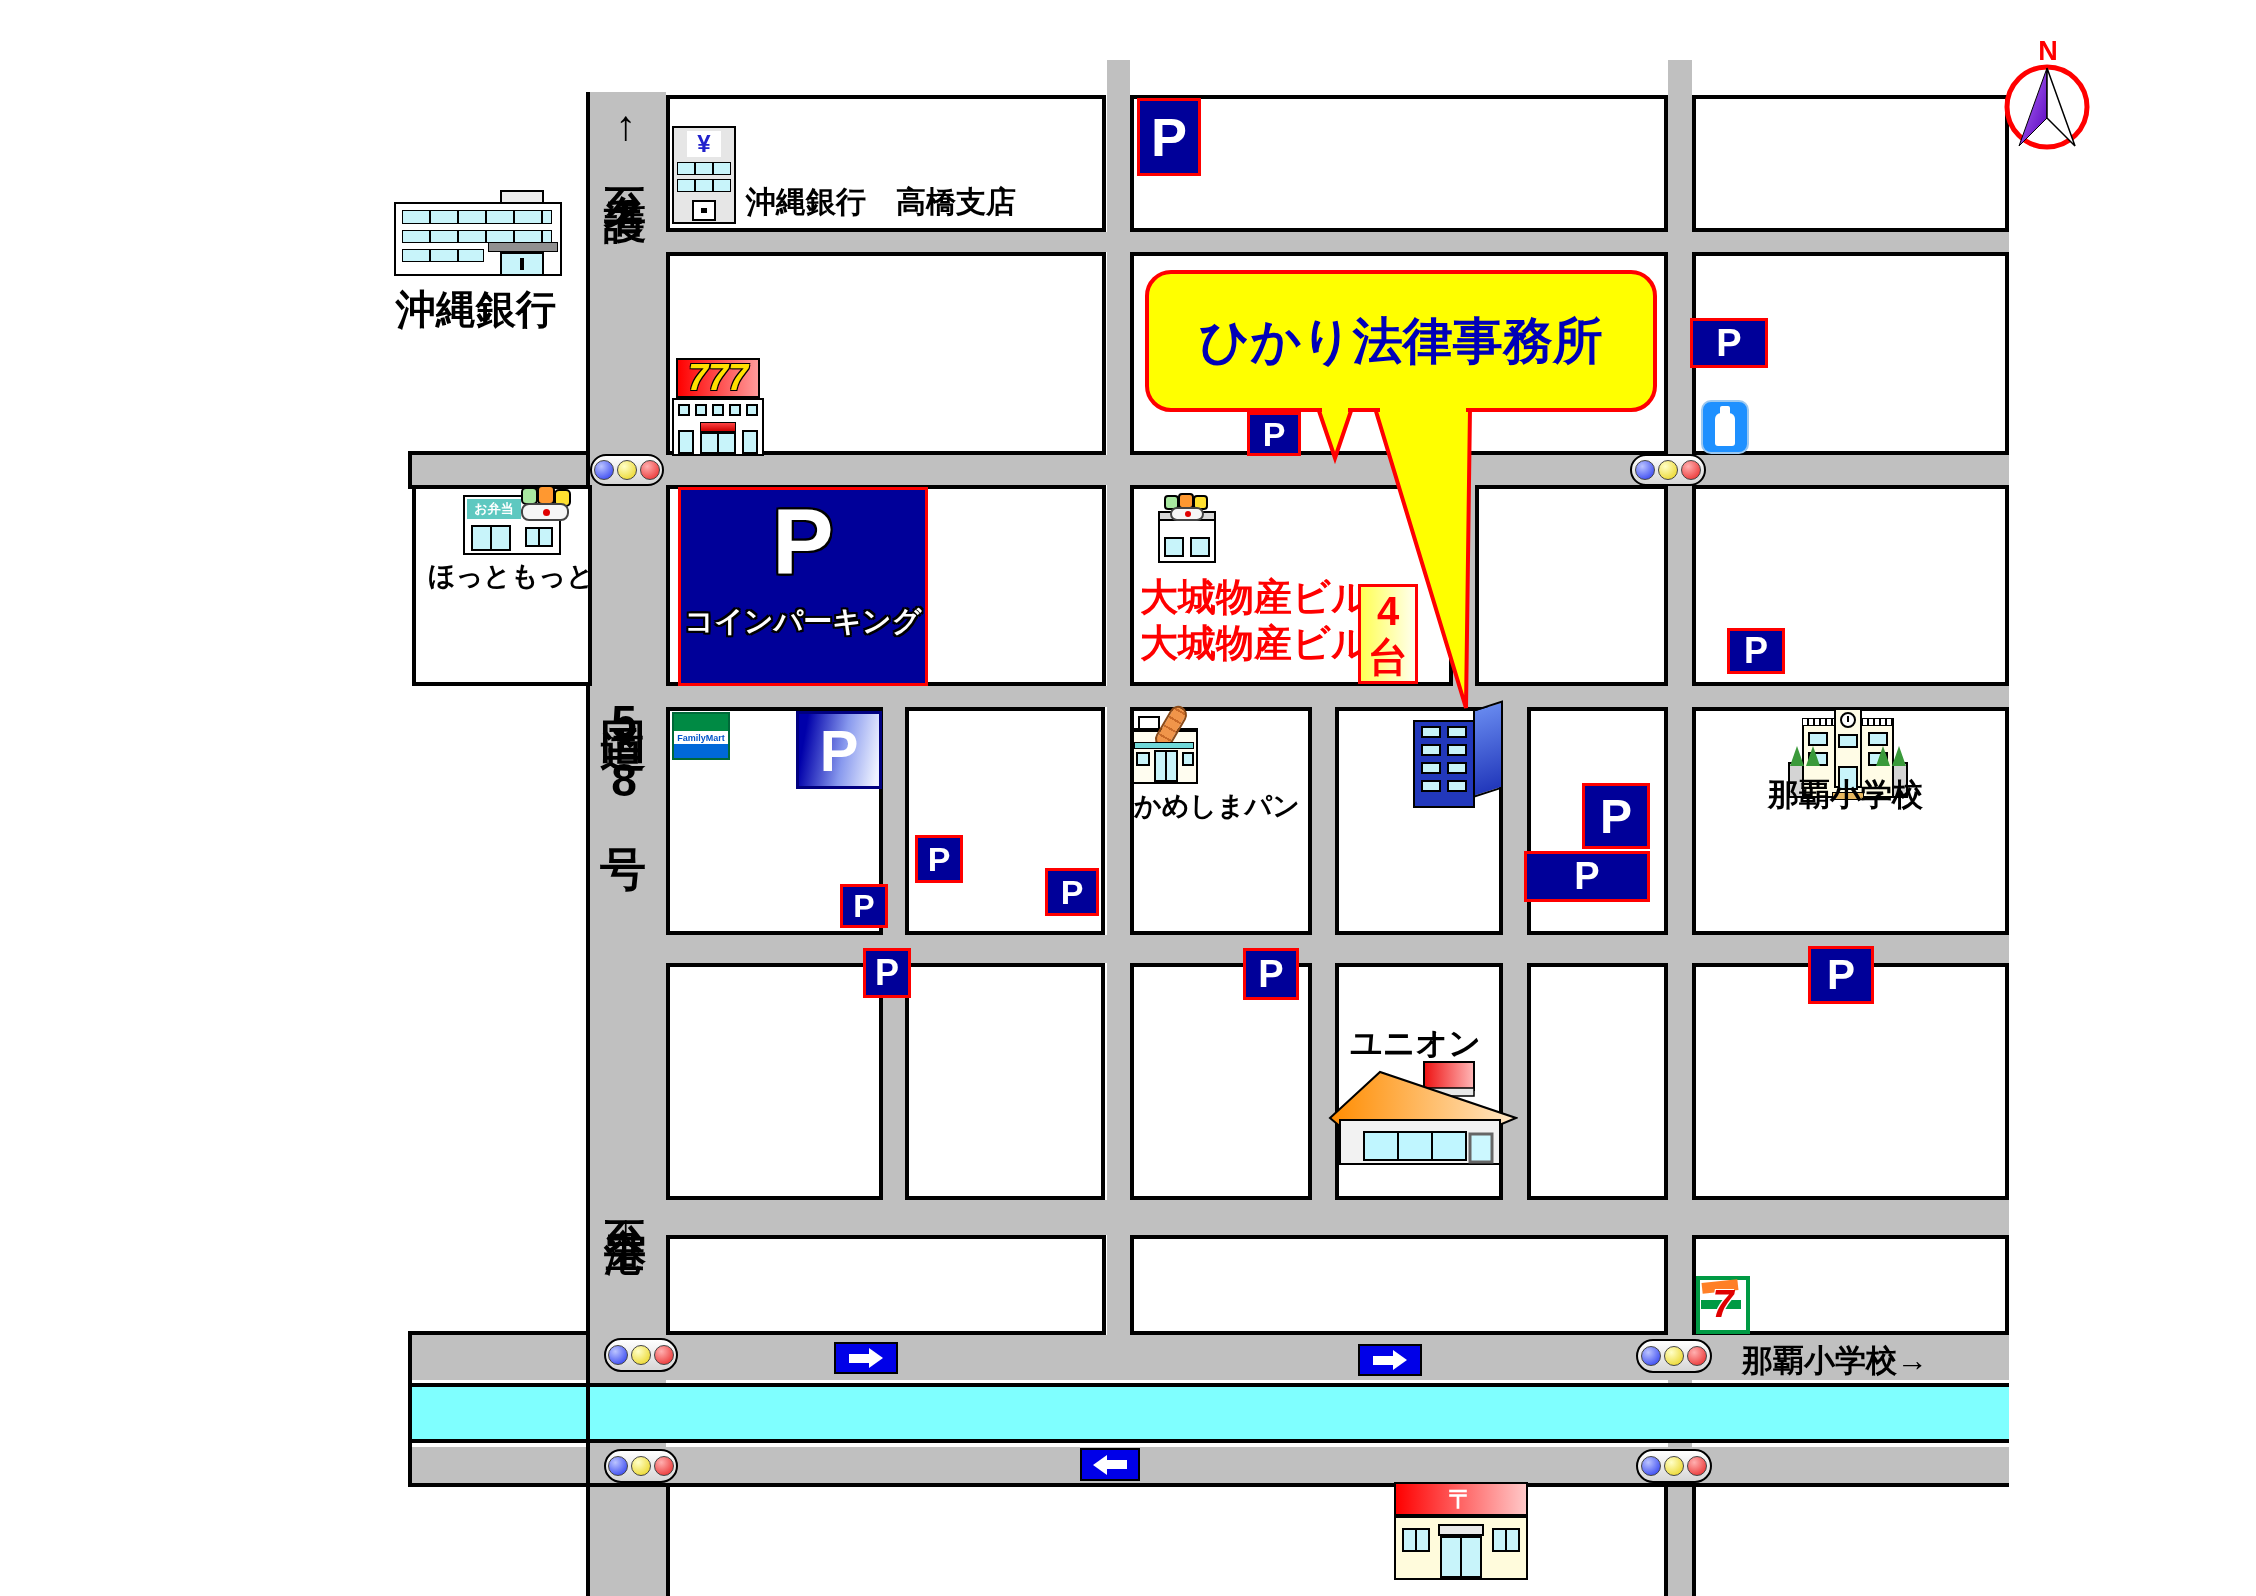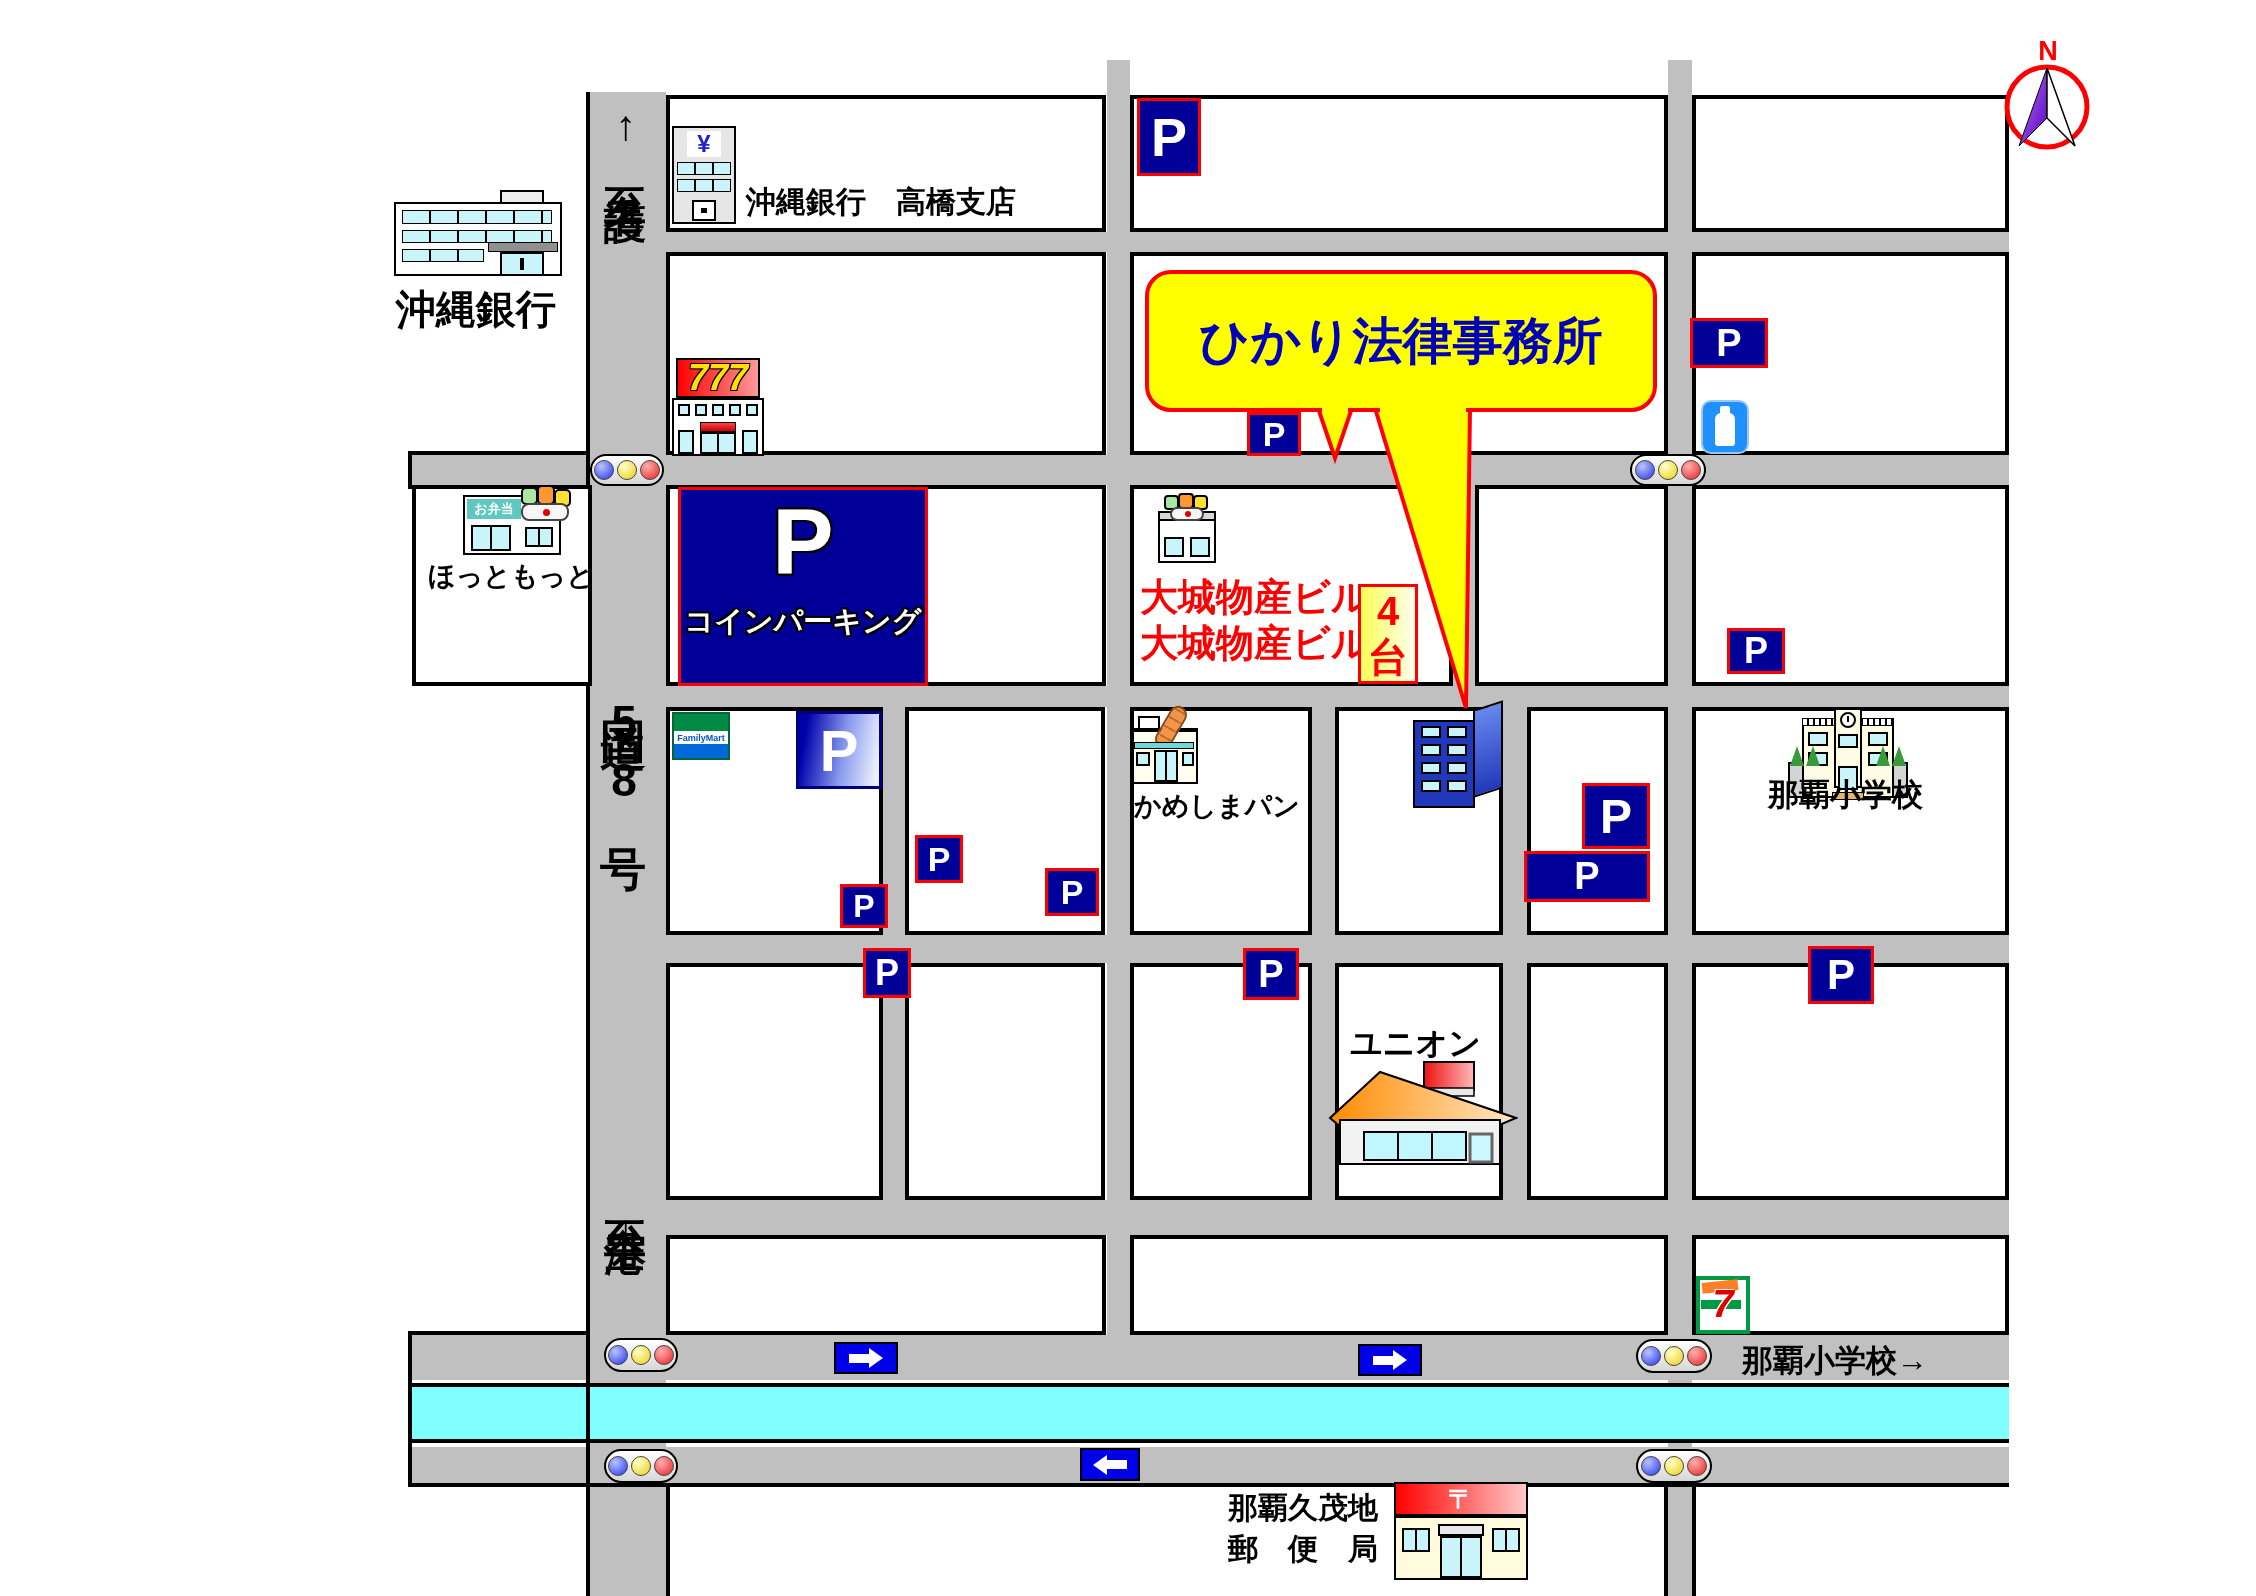--- a/index.html
+++ b/index.html
@@ -357,24 +357,20 @@
 
   <div class="icon" style="left:1696px;top:1276px;width:54px;height:58px;">
     <div class="i-part" style="left:0;top:0;width:54px;height:58px;background:#fff;border:4px solid #009A44;"></div>
     <div class="i-part" style="left:6px;top:5px;width:36px;height:11px;background:#FF7F27;transform:rotate(-6deg);"></div>
     <div class="i-part" style="left:5px;top:24px;width:40px;height:9px;background:#009A44;"></div>
     <div class="i-part" style="left:0;top:2px;width:54px;height:52px;display:flex;align-items:center;justify-content:center;">
       <span style="color:#E00000;font-size:38px;font-weight:bold;font-style:italic;text-shadow:1px 1px 0 #fff,-1px -1px 0 #fff;">7</span>
       </div>
   </div>
 
-  <div class="lbl" style="left:1213px;top:1488px;font-size:30px;text-align:center;width:180px;">
-    <div>那覇久茂地</div>
-    <div>郵　便　局</div>
-  </div>
   <div class="icon" style="left:1394px;top:1482px;width:134px;height:98px;">
     <div class="i-part" style="left:0;top:0;width:134px;height:34px;background:linear-gradient(90deg,#FF0000,#FFC8C8);border:2px solid #000;display:flex;align-items:center;justify-content:center;">
       <span style="color:#fff;font-size:26px;font-weight:bold;">〒</span>
       </div>
     <div class="i-part" style="left:0;top:34px;width:134px;height:64px;background:#FFFBDC;border:2px solid #000;"></div>
     <div class="i-part cwin" style="left:8px;top:46px;width:28px;height:24px;"></div>
     <div class="i-part" style="left:21px;top:46px;width:2px;height:24px;background:#000;"></div>
     <div class="i-part" style="left:44px;top:42px;width:46px;height:12px;background:#E8E8E8;border:2px solid #000;"></div>
     <div class="i-part cwin" style="left:46px;top:54px;width:42px;height:42px;"></div>
     <div class="i-part" style="left:66px;top:54px;width:2px;height:42px;background:#000;"></div>

